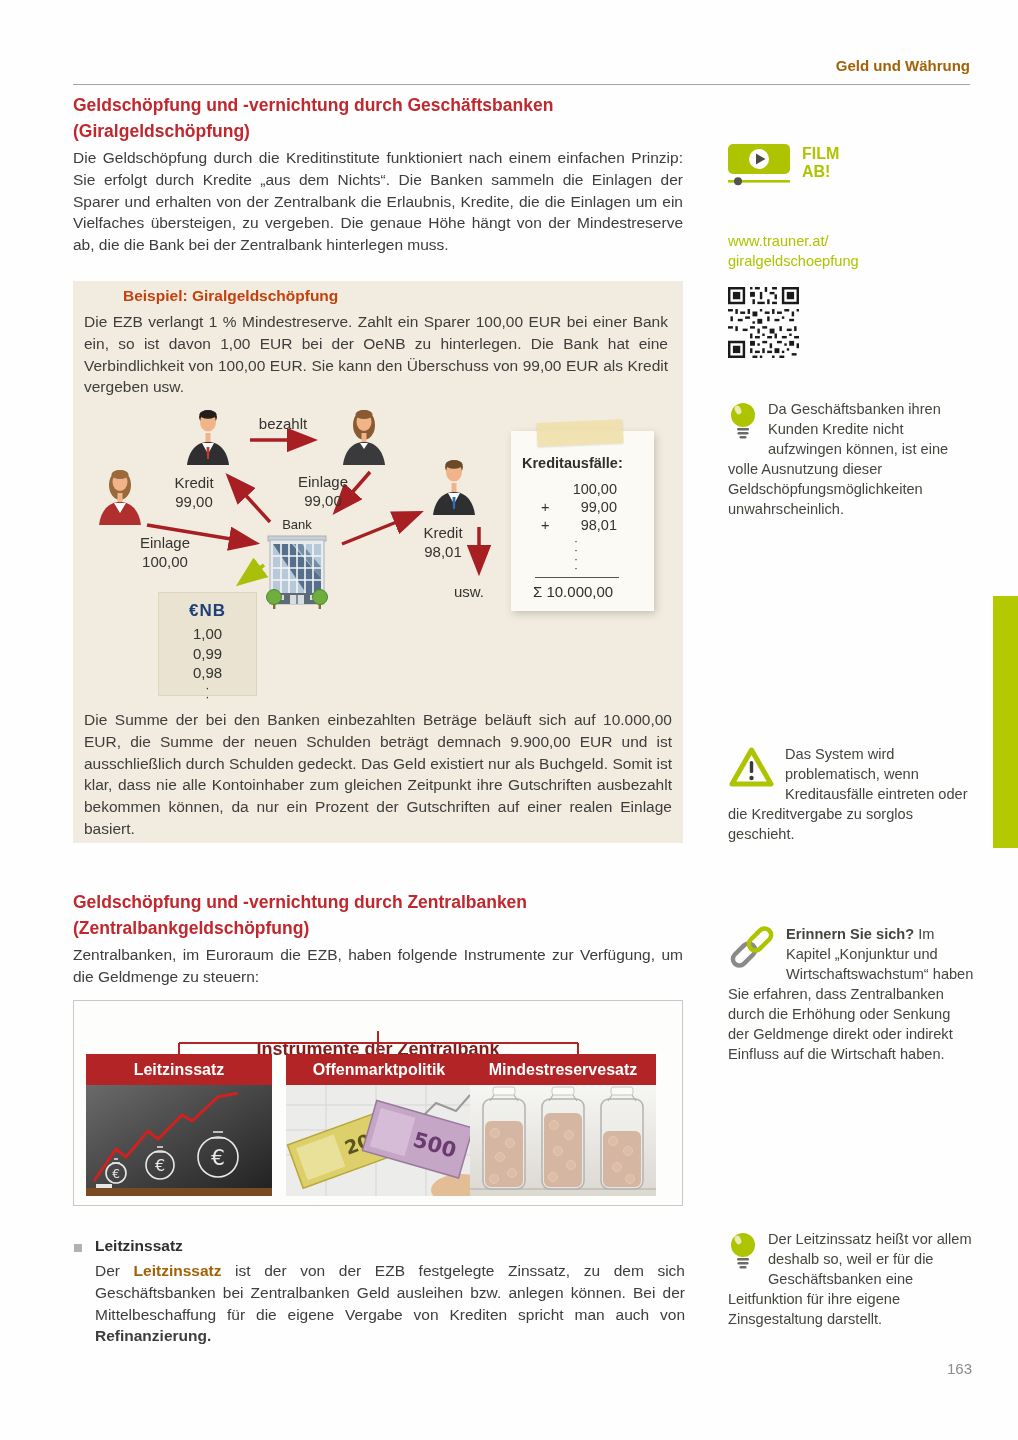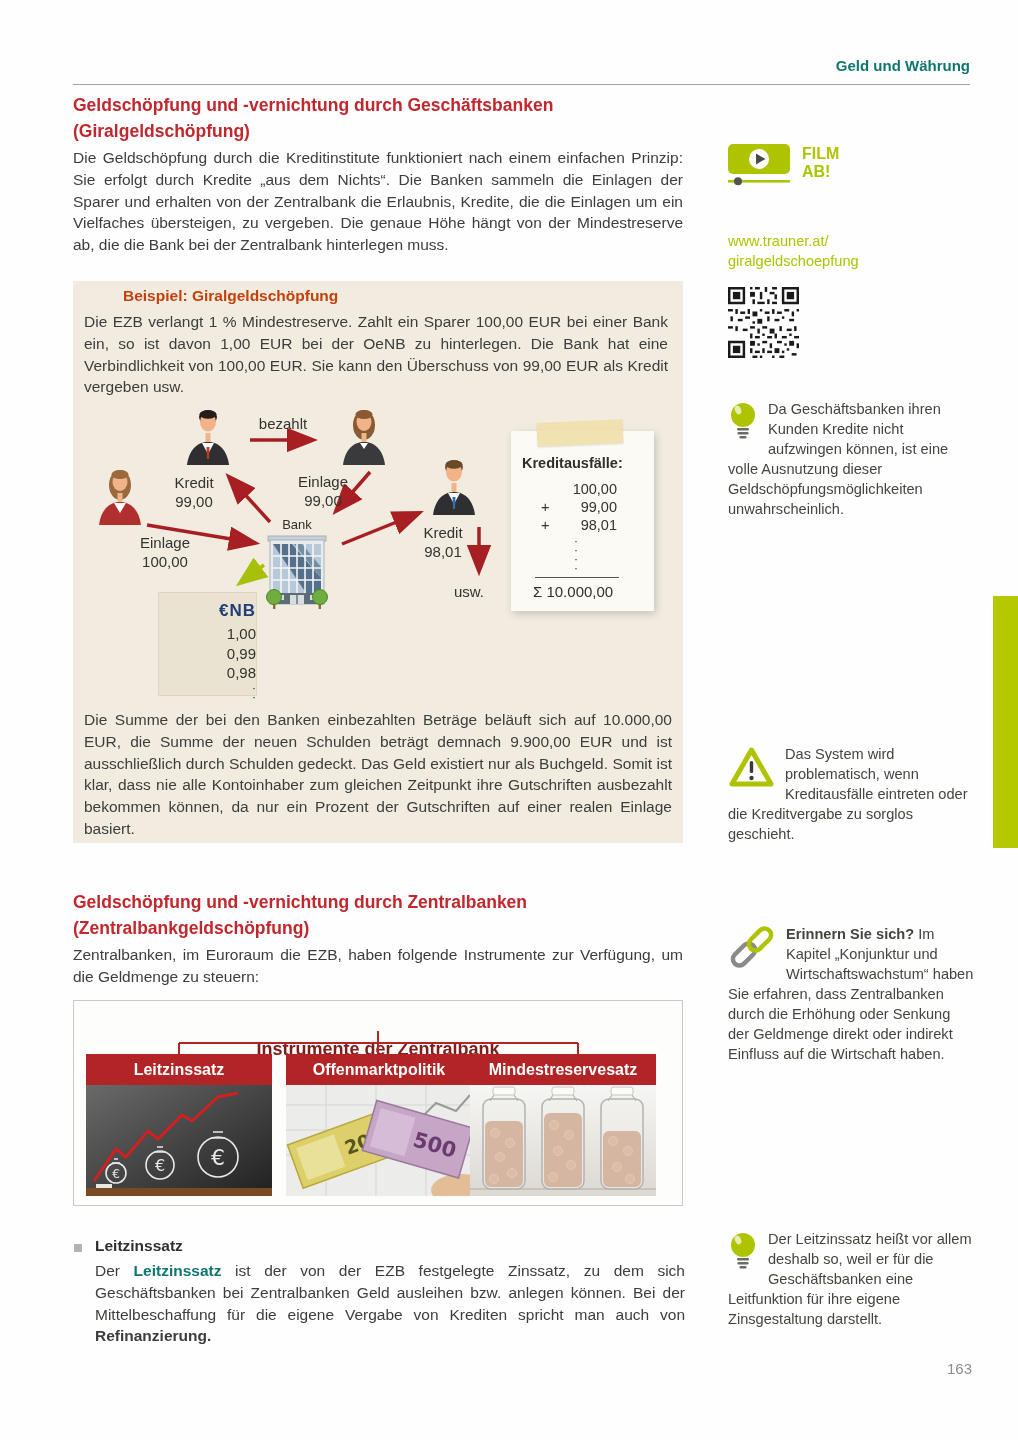--- a/index.html
+++ b/index.html
@@ -1,21 +1,21 @@
 <!DOCTYPE html>
 <html lang="de"><head>
 <meta charset="utf-8">
 <style>
   html,body{margin:0;padding:0;background:#ffffff;}
   .page{position:relative;width:1018px;height:1440px;background:#fefefe;overflow:hidden;
         font-family:"Liberation Sans", sans-serif;color:#3c3c3a;}
   .abs{position:absolute;}
   .pre{white-space:pre-line;}
   .just{text-align:justify;}
-  .red{color:#0f766e;}
+  .red{color:#a16207;}
   .lime{color:#aec400;}
   .body-txt{font-size:15.5px;line-height:21.8px;color:#3d3d3b;}
   .side-txt{font-size:14.6px;line-height:20px;color:#45453f;}
   h1,h2{margin:0;font-size:17.5px;line-height:26px;font-weight:bold;color:#c1272d;}
   .rule{height:1px;background:#a3a39f;}
   
   .exbox{background:#f2ece0;}
   .exbox .bx-title{font-weight:bold;font-size:15.5px;color:#c2410c;margin-left:39px;}
   .dlabel{font-size:15px;line-height:19px;color:#33332f;text-align:center;}
   .oenb{background:#eae3d1;border:1px solid #ddd5c0;text-align:center;}
@@ -159,21 +159,21 @@
         <line x1="33" y1="61" x2="33" y2="70" stroke="#5d6b77" stroke-width="1.4"></line>
         <rect x="12" y="61" width="8" height="5" fill="#d8dde2"></rect>
         <rect x="46" y="61" width="8" height="5" fill="#d8dde2"></rect>
         <rect x="9" y="68" width="2.4" height="7" fill="#8a6a3a"></rect>
         <rect x="54.6" y="68" width="2.4" height="7" fill="#8a6a3a"></rect>
         <circle cx="10" cy="63" r="7.5" fill="#6fae3e" stroke="#4c8a2c" stroke-width="1"></circle>
         <circle cx="56" cy="63" r="7.5" fill="#6fae3e" stroke="#4c8a2c" stroke-width="1"></circle>
       </svg>
     </div>
 
-    <div class="abs oenb" style="left:85px;top:311px;width:97px;height:102px;text-align:right;">
+    <div class="abs oenb" style="left:85px;top:311px;width:97px;height:102px;">
       <div class="logo">€NB</div>
       <div class="vals pre">1,00
 0,99
 0,98</div>
       <div class="dots pre">·
 ·</div>
     </div>
 
     <div class="abs note" style="left:438px;top:150px;width:143px;height:180px;">
       <div class="tape"></div>

